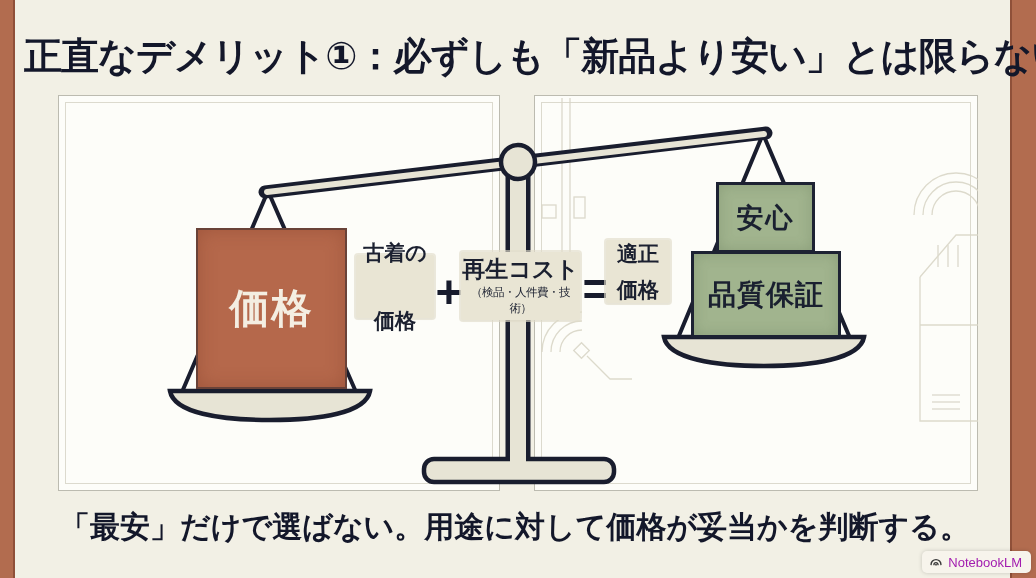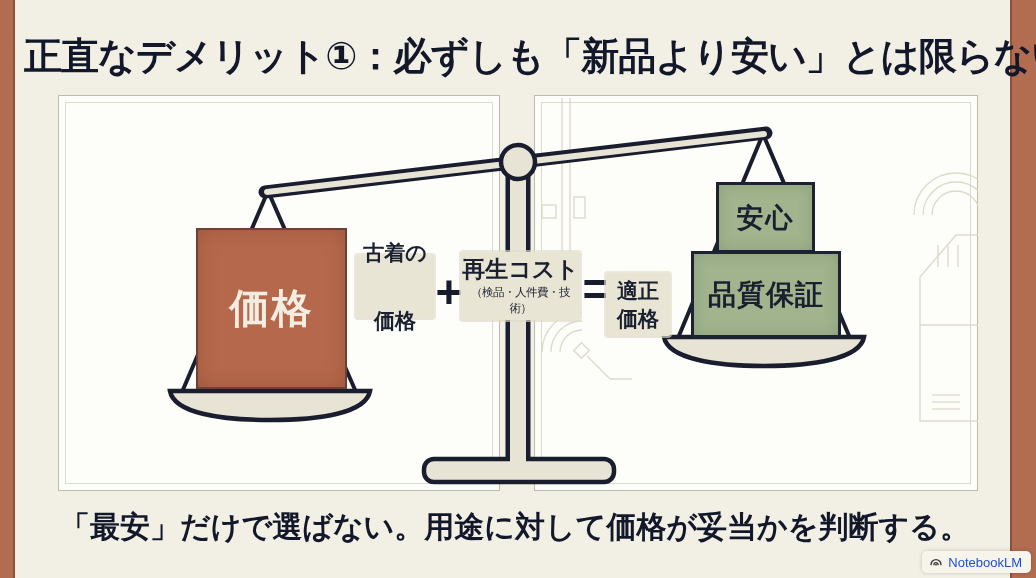--- a/index.html
+++ b/index.html
@@ -58,32 +58,32 @@
     display:flex;flex-direction:column;align-items:center;justify-content:center;
     border-radius:2px;
     box-shadow:0 0 0 2px rgba(226,221,203,.65),0 1px 2px rgba(0,0,0,.08);
   }
   .eq-box .l1{font-size:21px;font-weight:800;line-height:1.3;}
   .eq-box .l2{font-size:21px;font-weight:800;line-height:1.3;}
   .eq-box.recost .l1{font-size:23px;font-weight:900;line-height:1.2;}
   .eq-box.recost .l2{font-size:11.5px;font-weight:400;letter-spacing:-.5px;line-height:1.4;}
   .eq-box.used{left:356px;top:255px;width:78px;height:63px;gap:40px;}
   .eq-box.recost{left:461px;top:252px;width:119px;height:68px;}
-  .eq-box.fair{left:606px;top:273px;width:64px;height:63px;}
+  .eq-box.fair{left:606px;top:240px;width:64px;height:63px;justify-content:space-between;}
   .op{
     position:absolute;width:34px;height:52px;display:flex;align-items:center;justify-content:center;
     font-size:46px;font-weight:900;color:#171b2c;
   }
   .op.plus{left:432px;top:266px;}
   .op.equals{left:579px;top:263px;}
 
   .badge{
     position:absolute;right:5px;bottom:5px;height:22px;
     display:flex;align-items:center;gap:5px;padding:0 9px 0 7px;
-    background:#f7f4ec;border-radius:5px;color:#1d4ed8;font-size:13px;
+    background:#f7f4ec;border-radius:5px;color:#a21caf;font-size:13px;
     box-shadow:0 0 4px rgba(0,0,0,.18);
   }
   .badge svg{display:block;}
 </style>
 </head>
 <body>
 
 <div class="stage">
 
   <div class="edge-bar left"></div>

